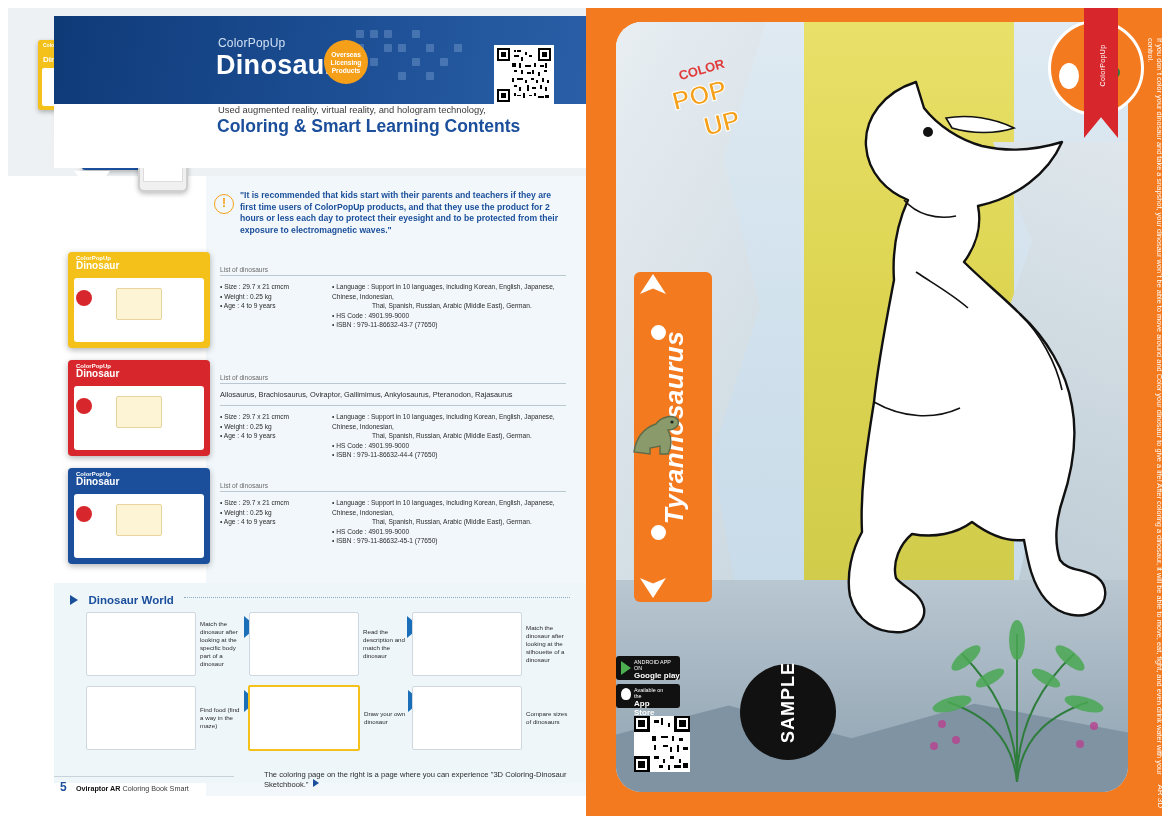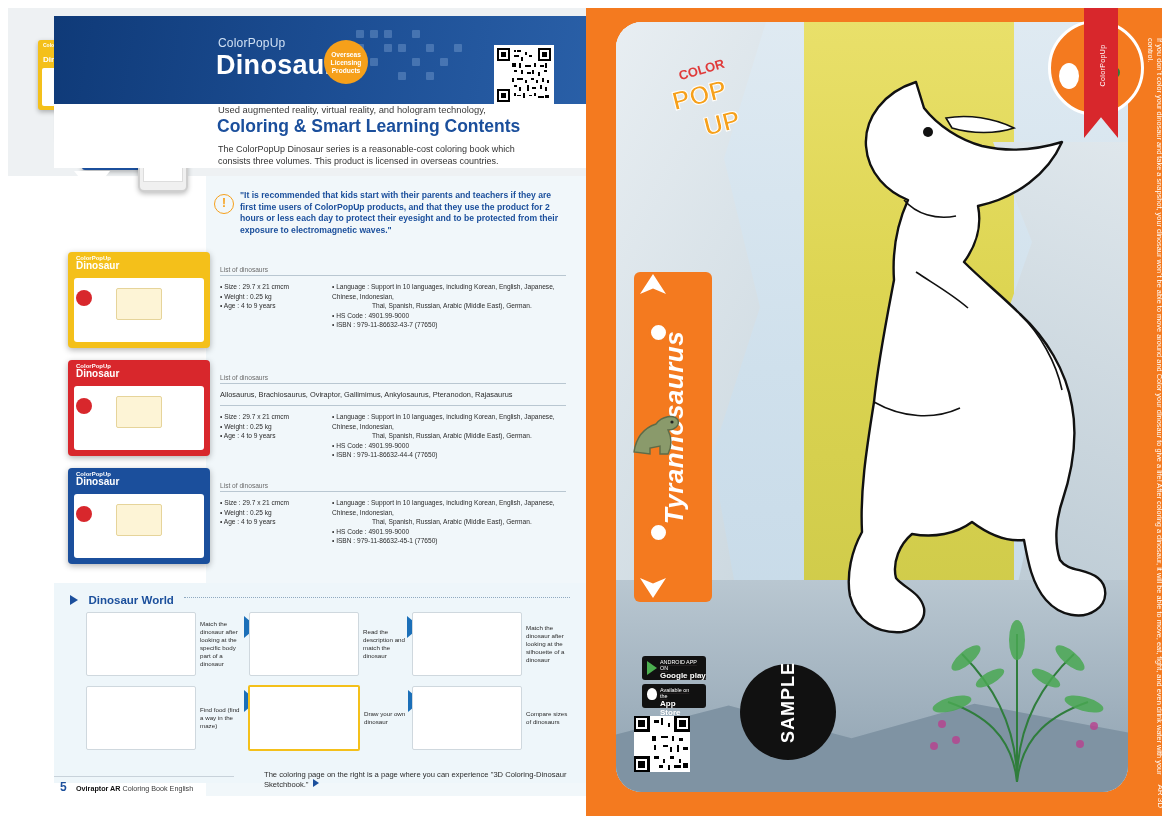--- a/index.html
+++ b/index.html
@@ -111,21 +111,21 @@
   .name-ribbon{position:absolute;left:18px;top:250px;width:78px;height:330px;background:#f47a1f;border-radius:6px;}
   .name-ribbon .v{position:absolute;left:-110px;top:140px;width:300px;text-align:center;transform:rotate(-90deg);font-size:26px;font-weight:bold;color:#ffffff;font-style:italic;letter-spacing:.5px;}
   .dot1,.dot2{position:absolute;left:32px;width:15px;height:15px;border-radius:50%;background:#fff;border:3px solid #f47a1f;}
   .dot1{top:300px;}
   .dot2{top:500px;}
   .rib-arrow-top{position:absolute;left:24px;top:252px;width:26px;height:20px;background:#fff;clip-path:polygon(0 100%,50% 0,100% 100%,50% 72%);}
   .rib-arrow-bot{position:absolute;left:24px;top:556px;width:26px;height:20px;background:#fff;clip-path:polygon(0 0,50% 100%,100% 0,50% 28%);}
 
   .mini-dino{position:absolute;left:10px;top:386px;width:58px;height:52px;}
 
-  .store-badges{position:absolute;left:26px;bottom:84px;width:68px;text-decoration:underline;}
+  .store-badges{position:absolute;left:0;bottom:84px;width:68px;}
   .badge-g{width:64px;height:24px;background:#111;border-radius:3px;color:#fff;font-size:5.4px;padding:3px 0 0 18px;box-sizing:border-box;position:relative;}
   .badge-a{width:64px;height:24px;background:#111;border-radius:3px;color:#fff;font-size:5.4px;padding:3px 8px 0 18px;box-sizing:border-box;margin-top:4px;position:relative;}
   .badge-g b,.badge-a b{font-size:8px;display:block;line-height:9px;}
   .badge-tri{position:absolute;left:5px;top:5px;width:0;height:0;border-top:7px solid transparent;border-bottom:7px solid transparent;border-left:10px solid #4caf50;}
   .badge-apple{position:absolute;left:5px;top:4px;width:10px;height:12px;background:#fff;border-radius:50% 50% 45% 45%;}
   .qr-small{position:absolute;left:18px;bottom:20px;width:56px;height:56px;background:#fff;}
 
   .sample{position:absolute;left:124px;bottom:32px;width:96px;height:96px;border-radius:50%;background:#111;}
   .sample span{position:absolute;left:-12px;top:28px;width:120px;text-align:center;color:#fff;font-size:18px;font-weight:bold;letter-spacing:1px;transform:rotate(-90deg);}
 
@@ -248,21 +248,20 @@
             <rect x="20" y="24" width="1" height="2"></rect>
             <rect x="22" y="26" width="3" height="1"></rect>
           <rect x="26" y="25" width="2" height="2"></rect>
         </g>
       </svg>
     </div>
     <div class="qr-cap">Download app</div>
 
     <div class="sub-line">Used augmented reality, virtual reality, and hologram technology,</div>
     <div class="sub-title">Coloring &amp; Smart Learning Contents</div>
-    <div class="sub-para">The ColorPopUp Dinosaur series is a reasonable-cost coloring book which consists three volumes. This product is licensed in overseas countries.</div>
 
     <div class="white-arrow"></div>
 
     <div class="notice">
       <div class="bang">!</div>
       <p>"It is recommended that kids start with their parents and teachers if they are first time users of ColorPopUp products, and that they use the product for 2 hours or less each day to protect their eyesight and to be protected from their exposure to electromagnetic waves."</p>
     </div>
 
     <div class="prow" style="top:244px">
       <div class="pimg" style="background:#f4c01a">
@@ -391,21 +390,21 @@
     </div>
 
     <div class="bottom-note">
       <span>The coloring page on the right is a page where you can experience "3D Coloring-Dinosaur Sketchbook."</span><span class="tri"></span>
     </div>
 
     <div class="footrule"></div>
     <div class="pagenum">5</div>
     <div class="pagefoot">
       <b>Oviraptor AR</b>
-      <span>Coloring Book English</span>
+      <span>Coloring Book Smart</span>
     </div>
   </div>
 
   <div class="right-page">
     <div class="rp-inner">
       <div class="scene">
         <div class="sky"></div>
         <div class="yellow-field"></div>
         <div class="rock-l"></div>
         <div class="rock-r"></div>

